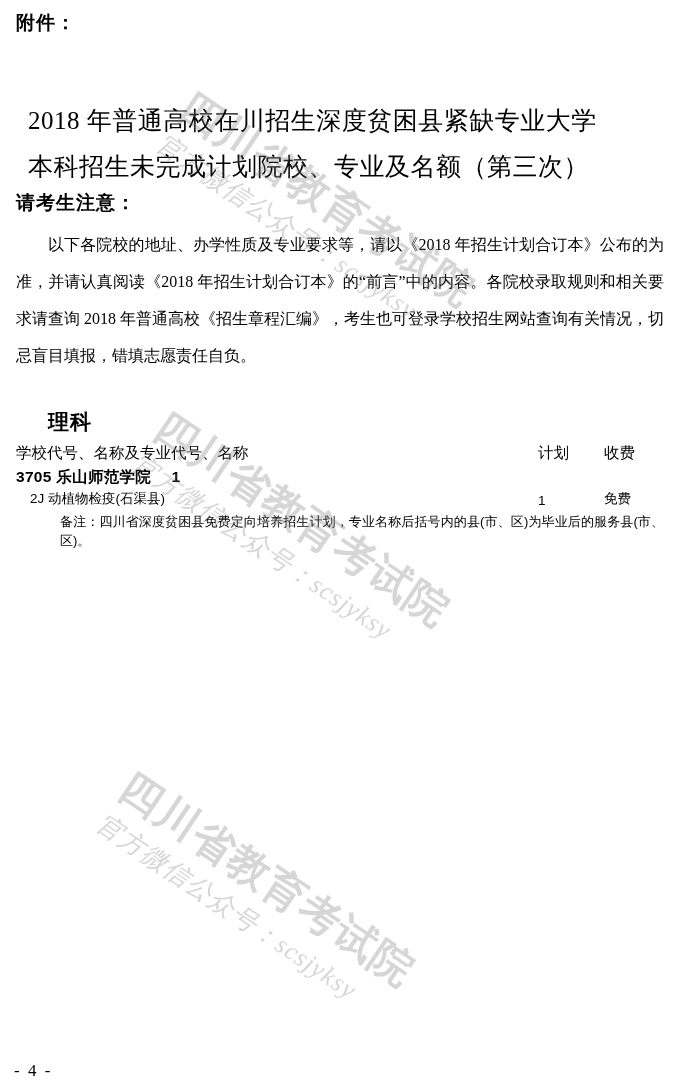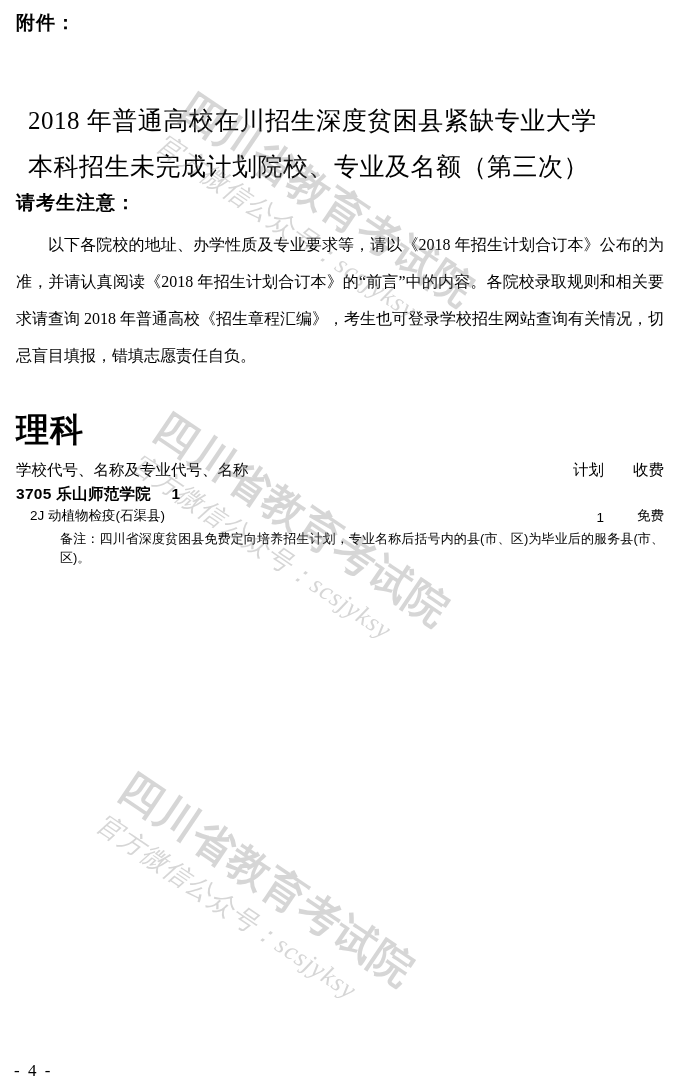--- a/index.html
+++ b/index.html
@@ -84,44 +84,45 @@
     font-size: 16px;
     line-height: 37px;
     text-align: justify;
     text-justify: inter-ideograph;
     text-indent: 2em;
     padding: 0 2px;
   }
 
   .section-head {
     margin-top: 34px;
-    font-size: 33px;
+    font-size: 21px;
     font-weight: bold;
     font-family: "Liberation Sans", "DejaVu Sans", sans-serif;
     letter-spacing: 1px;
     padding-left: 2px;
+    margin-left: 32px;
   }
 
   .table-block {
     margin-top: 6px;
     padding: 0 2px;
     font-family: "Liberation Sans", "DejaVu Sans", sans-serif;
   }
   .tbl {
     width: 100%;
     border-collapse: collapse;
     font-size: 15px;
   }
   .tbl td {
     padding: 1px 0;
     vertical-align: bottom;
   }
   .col-name  { text-align: left; }
-  .col-plan  { width: 66px; text-align: right; }
-  .col-fee   { width: 60px; text-align: right; }
+  .col-plan  { width: 66px; text-align: left; }
+  .col-fee   { width: 60px; text-align: left; }
 
   .hdr-row td {
     font-size: 15.5px;
     font-weight: normal;
     padding-bottom: 2px;
   }
   .school-row td {
     font-size: 15.5px;
     font-weight: bold;
   }

